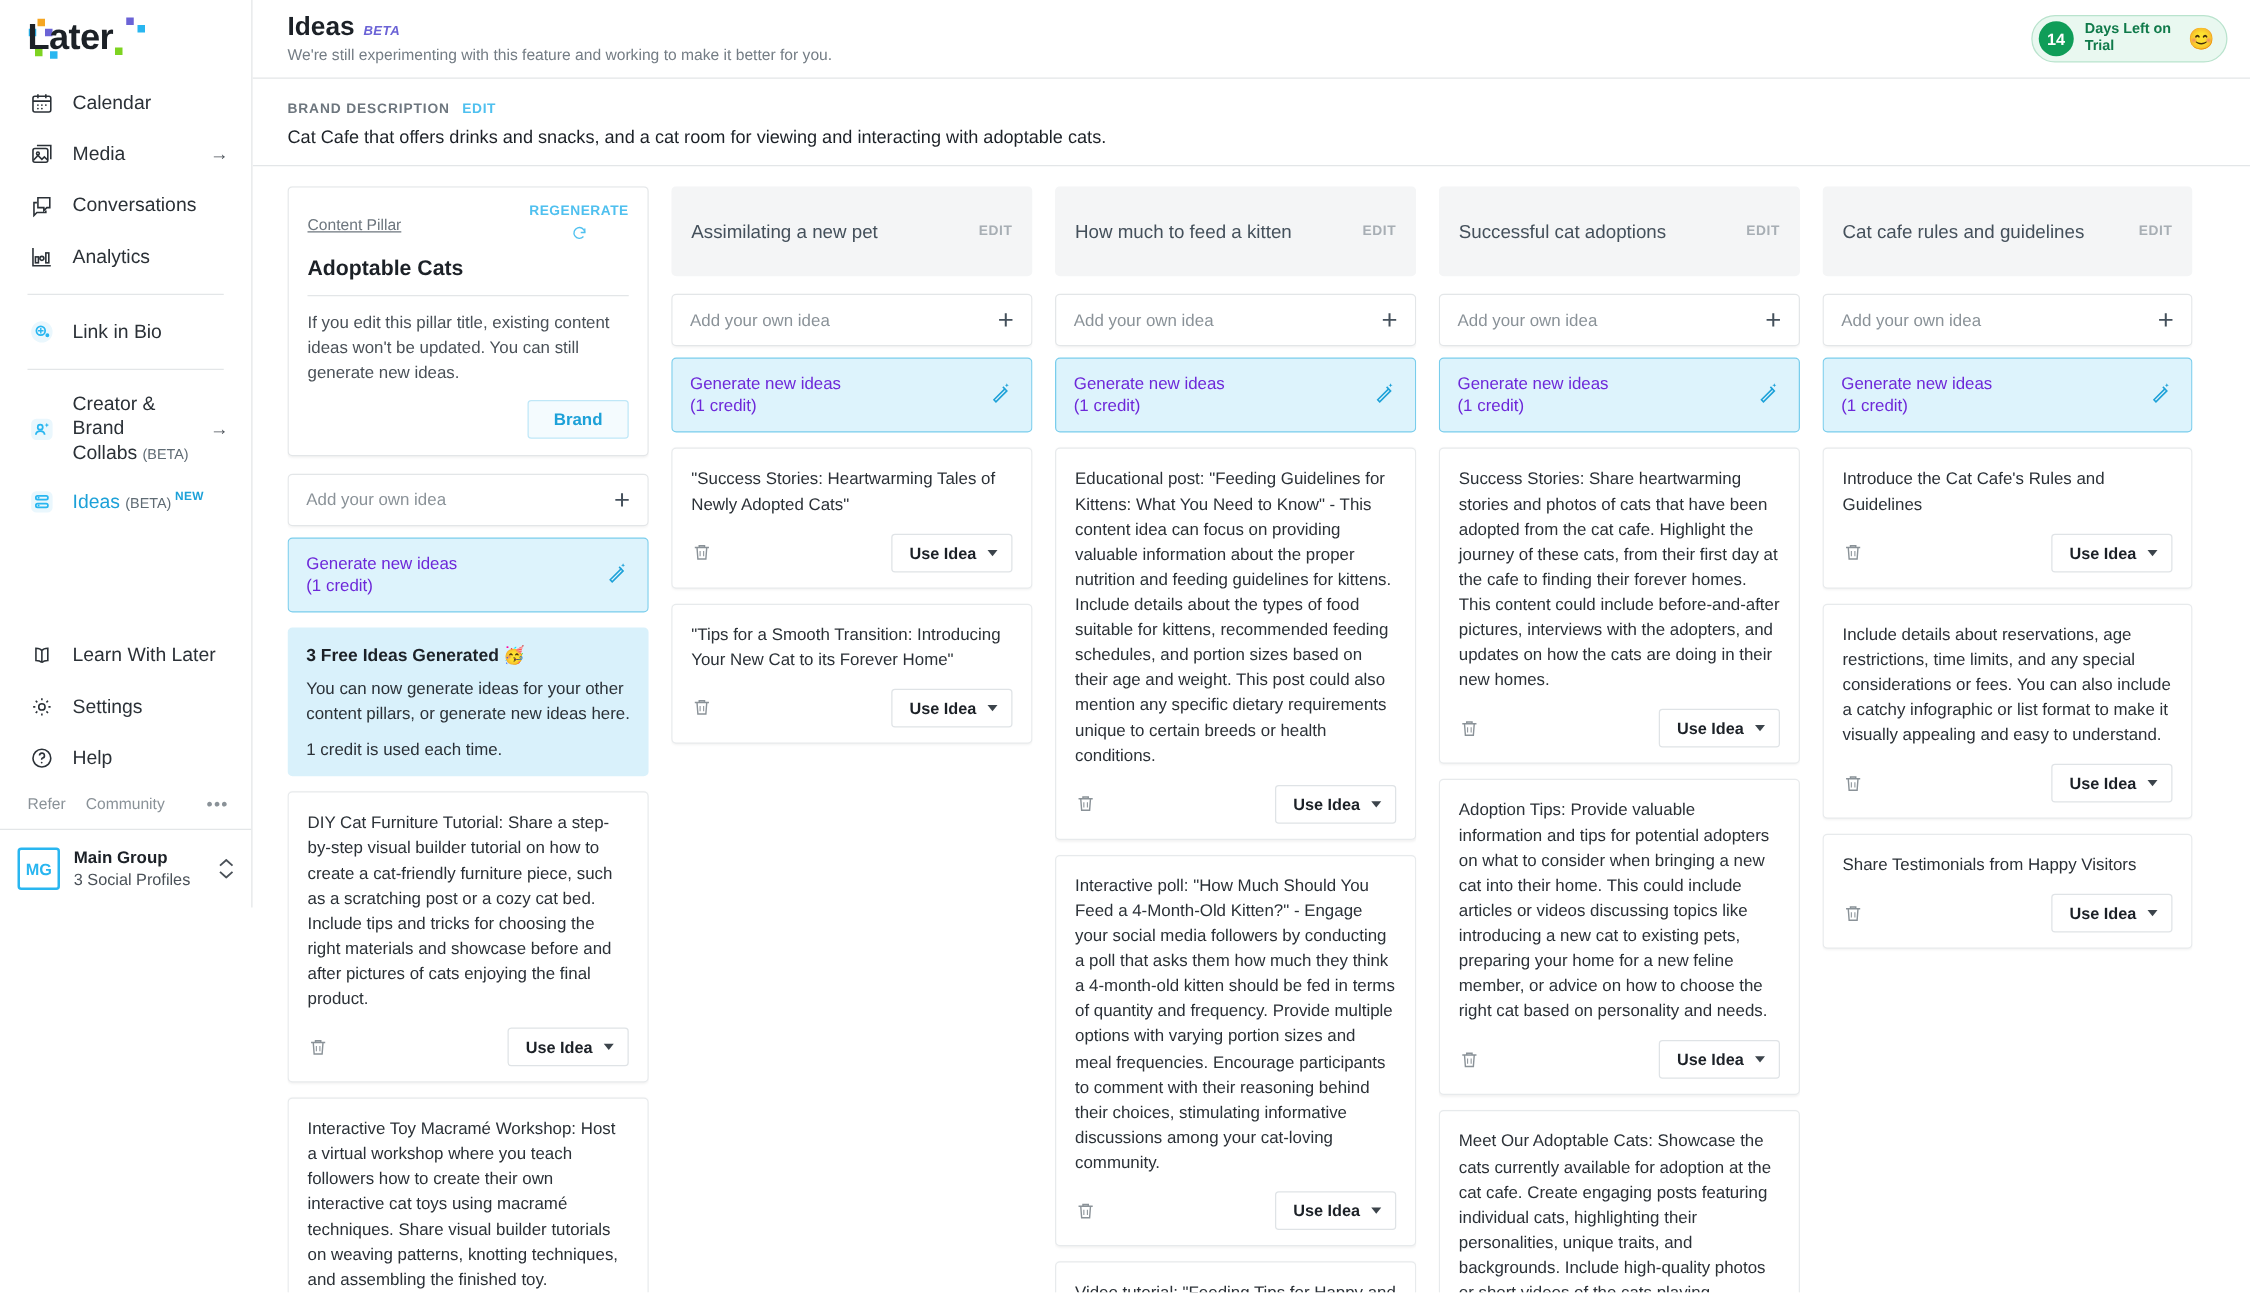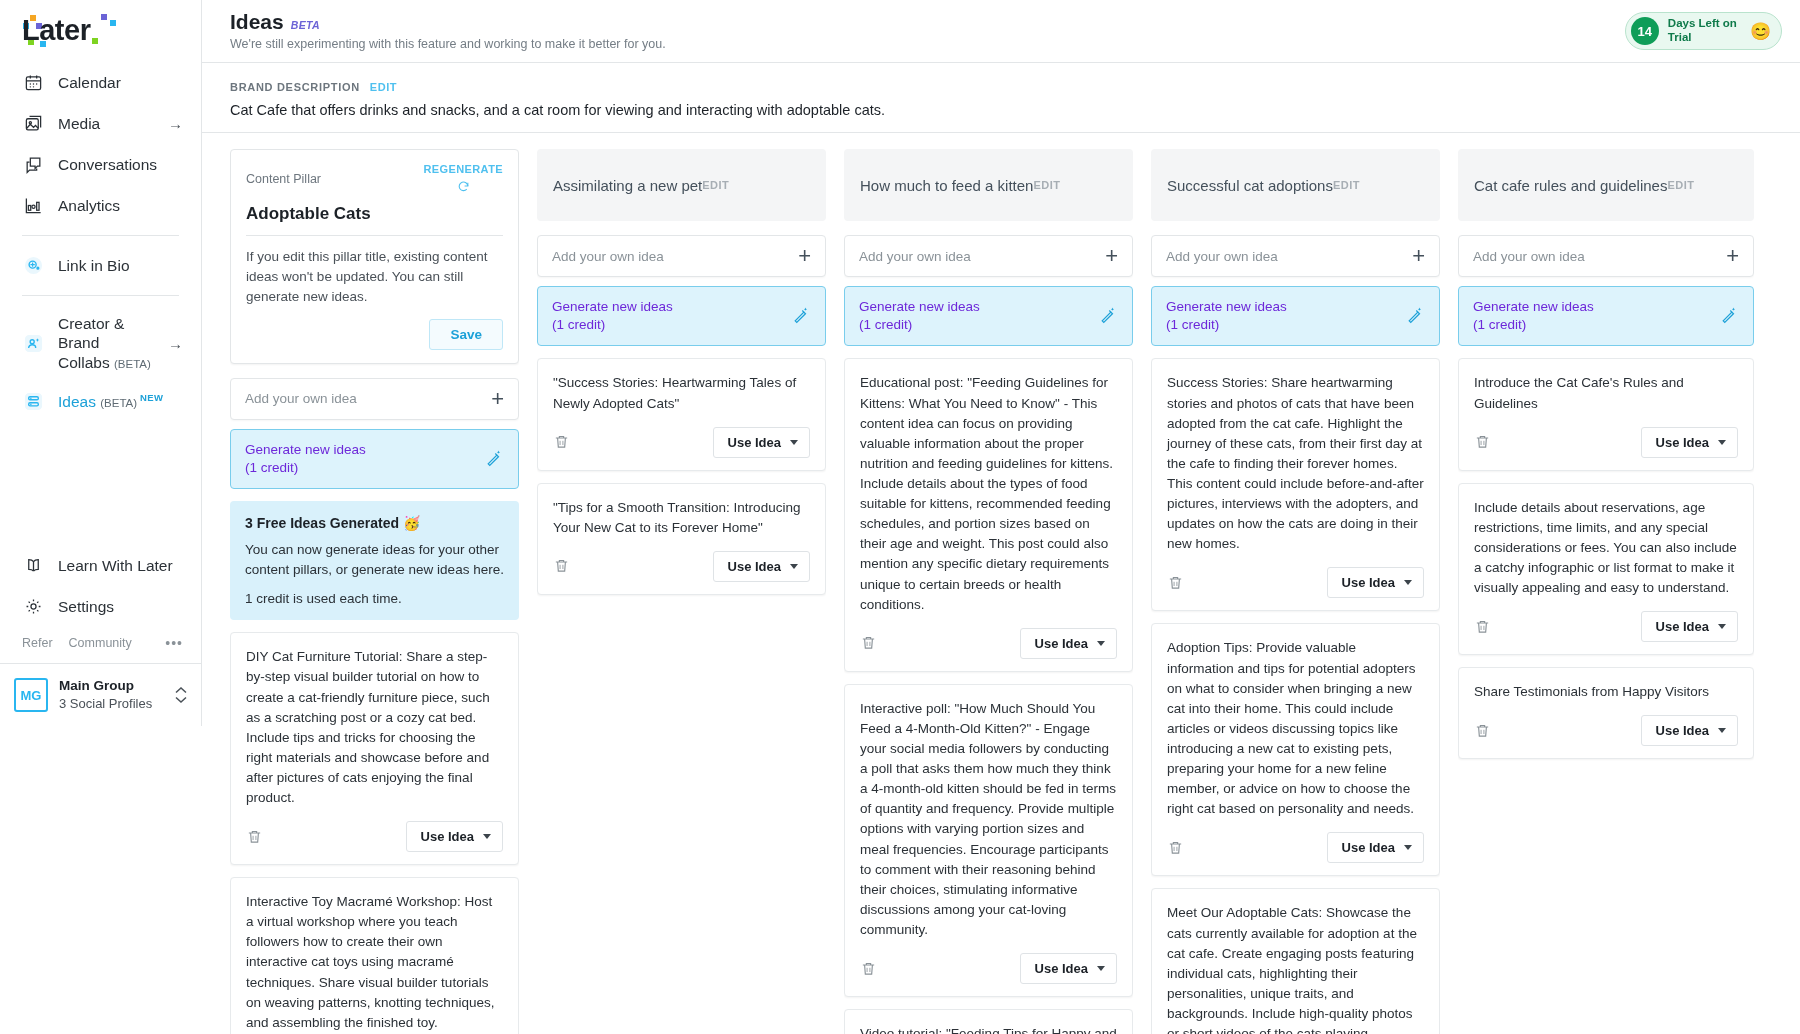--- a/index.html
+++ b/index.html
@@ -99,32 +99,32 @@
   
   .board {
     flex: 1 1 auto; display: flex; gap: 18px;
     padding: 16px 18px 0 28px; overflow: hidden;
   }
   .column { width: 289px; min-width: 289px; display: flex; flex-direction: column; overflow: hidden; }
   .column.wide { width: 296px; min-width: 296px; }
   .col-head {
     background: #f4f5f6; border-radius: 4px;
     height: 72px; display: flex; align-items: center;
-    padding: 0 16px; margin-bottom: 14px;
+    padding: 0 16px; justify-content: space-between; margin-bottom: 14px;
   }
   .col-title { font-size: 15px; color: #44505b; }
   .col-edit { font-size: 11px; font-weight: bold; letter-spacing: .5px; color: #a7aeb4; cursor: pointer; }
 
   .pillar-card {
     background: #fff; border: 1px solid #e3e6e8; border-radius: 4px;
     padding: 13px 15px 13px 15px; margin-bottom: 14px;
     box-shadow: 0 1px 2px rgba(0,0,0,.05);
   }
   .pillar-top { display: flex; align-items: center; justify-content: space-between; }
-  .pillar-kicker { font-size: 12.5px; color: #6d767e; }
+  .pillar-kicker { font-size: 12.5px; color: #6d767e; text-decoration: underline; }
   .pillar-regen { font-size: 11px; font-weight: bold; letter-spacing: .4px; color: #4fc0ef; display: flex; align-items: center; gap: 5px; cursor: pointer; flex-direction: column; }
   .pillar-title { font-size: 17px; font-weight: bold; color: #1c2127; margin-top: 9px; padding-bottom: 11px; border-bottom: 1px solid #e3e6e8; }
   .pillar-note { font-size: 13.5px; color: #4a5158; line-height: 1.48; margin-top: 11px; }
   .pillar-actions { display: flex; justify-content: flex-end; margin-top: 12px; }
   .save-btn {
     border: 1px solid #bfe7f7; background: #f4fbfe; border-radius: 3px;
     color: #1da1d8; font-size: 13.5px; font-weight: bold;
     padding: 7px 20px; cursor: pointer;
   }
 
@@ -307,20 +307,30 @@
       </div>
       <div class="nav-item">
         <span class="nav-ico">
           <svg width="19" height="19" viewBox="0 0 24 24" fill="none" stroke="#2b3137" stroke-width="1.6">
             <circle cx="12" cy="12" r="3.2"></circle>
             <path d="M12 3.2v2.2M12 18.6v2.2M20.8 12h-2.2M5.4 12H3.2M18.2 5.8l-1.6 1.6M7.4 16.6l-1.6 1.6M18.2 18.2l-1.6-1.6M7.4 7.4L5.8 5.8"></path>
           </svg>
         </span>
         <span class="nav-label">Settings</span>
       </div>
+      <div class="nav-item">
+        <span class="nav-ico">
+          <svg width="19" height="19" viewBox="0 0 24 24" fill="none" stroke="#2b3137" stroke-width="1.6">
+            <circle cx="12" cy="12" r="9"></circle>
+              <path d="M9.6 9.4a2.5 2.5 0 113.1 2.5c-.6.2-.9.7-.9 1.3v.5"></path>
+              <circle cx="11.8" cy="16.5" r=".9" fill="#2b3137" stroke="none"></circle>
+          </svg>
+        </span>
+        <span class="nav-label">Help</span>
+      </div>
     </div>
 
     <div class="bottom-links">
       <span>Refer</span>
       <span>Community</span>
       <span class="dots">•••</span>
     </div>
 
     <div class="account">
       <div class="avatar">MG</div>
@@ -377,21 +387,21 @@
                   <svg width="13" height="13" viewBox="0 0 24 24" fill="none" stroke="#4fc0ef" stroke-width="2">
                       <path d="M20 11a8 8 0 10-2 6"></path>
                       <path d="M20 5v6h-6"></path>
                     </svg>
                 </span>
               </span>
             </div>
             <div class="pillar-title">Adoptable Cats</div>
             <div class="pillar-note">If you edit this pillar title, existing content ideas won't be updated. You can still generate new ideas.</div>
             <div class="pillar-actions">
-              <button class="save-btn">Save</button>
+              <button class="save-btn">Brand</button>
             </div>
           </div>
 
           <div class="add-idea">
             <span class="add-idea-ph">Add your own idea</span>
             <span class="plus">+</span>
           </div>
 
           <div class="gen-card">
             <span class="gen-text">

